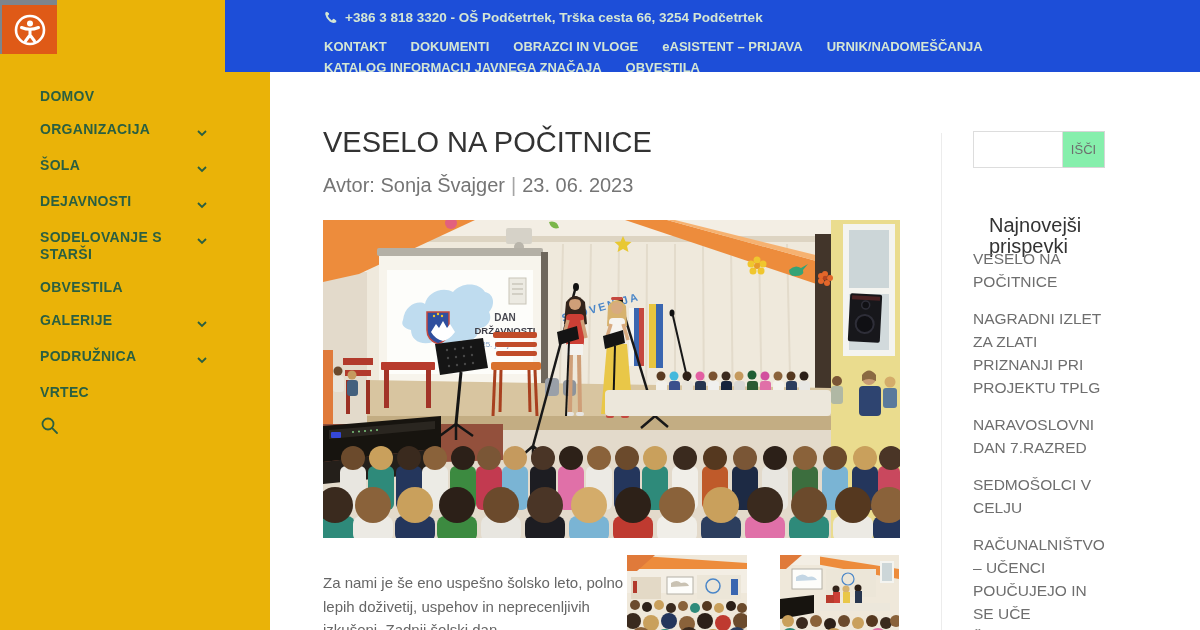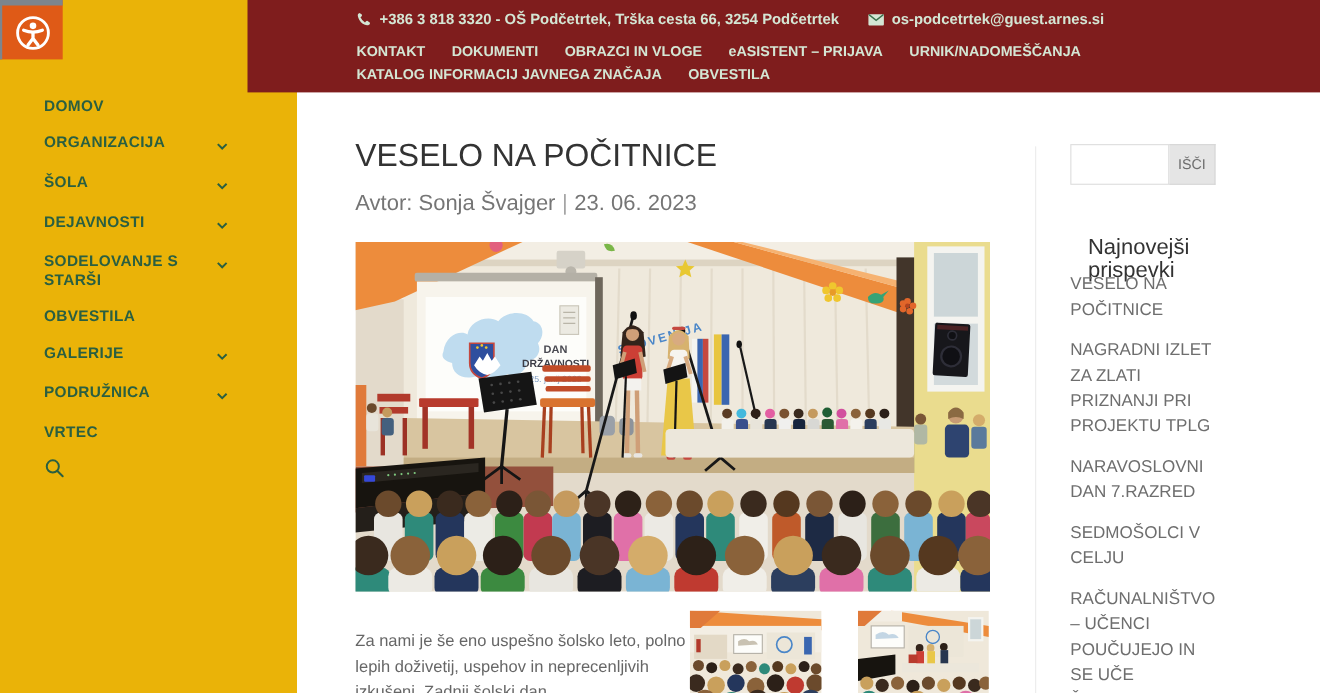--- a/index.html
+++ b/index.html
@@ -11,21 +11,21 @@
   .a11y-btn{position:absolute;left:0;top:0;width:57px;height:54px;background:#df5a17;
             border-top:5px solid #7d858d;border-left:2px solid #7d858d;
             display:flex;align-items:center;justify-content:center;cursor:pointer;}
   .nav{position:absolute;left:40px;top:88px;width:168px;display:flex;flex-direction:column;gap:16px;}
   .nav-item{display:flex;justify-content:space-between;align-items:flex-start;
             color:#2a5f41;font-size:14px;font-weight:bold;letter-spacing:.3px;line-height:17px;cursor:pointer;}
   .nav-item .chev{margin-top:3px;flex:0 0 auto;}
   .side-search{position:absolute;left:40px;top:416px;width:20px;height:20px;cursor:pointer;color:#2a5f41;}
 
   
-  .topbar{position:absolute;left:225px;top:0;width:975px;height:84px;background:#7f1d1d;
+  .topbar{position:absolute;left:225px;top:0;width:975px;height:72px;background:#1d4ed8;
           padding:7px 0 0 99px;color:#d4e6d4;}
   .tb-row{display:flex;align-items:center;white-space:nowrap;}
   .tb-row1{font-size:13.5px;font-weight:600;height:21px;}
   .tb-row1 .mail{margin-left:26px;display:flex;align-items:center;}
   .tb-ico{margin-right:7px;display:inline-flex;}
   .tb-links{height:21px;font-size:13px;font-weight:600;gap:24px;}
   .tb-links a{color:#d4e6d4;text-decoration:none;cursor:pointer;margin-top:16px;}
   .tb-row1 a{color:#d4e6d4;text-decoration:none;}
 
   
@@ -37,21 +37,21 @@
   .para{position:absolute;left:323px;top:556px;width:303px;font-size:15px;line-height:23.5px;color:#666;}
   .thumb{position:absolute;top:555px;height:80px;overflow:hidden;cursor:pointer;}
   .thumb svg{display:block;}
   .thumb1{left:627px;width:120px;}
   .thumb2{left:780px;width:119px;}
 
   
   .divider{position:absolute;left:941px;top:133px;width:1px;height:497px;background:#ececec;}
   .search-box{position:absolute;left:973px;top:131px;display:flex;}
   .search-input{width:90px;height:37px;border:1px solid #ddd;background:#fff;padding:0 8px;font-size:14px;color:#333;outline:none;}
-  .search-btn{width:42px;height:37px;border:1px solid #d6d6d6;border-left:none;background:#e5e5e5;
+  .search-btn{width:42px;height:37px;border:1px solid #d6d6d6;border-left:none;background:#86efac;
               color:#6e6e6e;font-size:13px;text-transform:uppercase;cursor:pointer;}
   .widget-h{position:absolute;left:973px;top:199px;width:150px;margin:16px;
             font-size:20px;line-height:21px;font-weight:500;color:#333;}
   .posts{position:absolute;left:973px;top:247px;width:136px;display:flex;flex-direction:column;gap:14px;}
   .posts a{font-size:15.5px;line-height:23px;color:#6e6e6e;text-decoration:none;cursor:pointer;display:block;}
 </style>
 </head>
 <body>
 
 <div class="page">
@@ -123,29 +123,20 @@
   </div>
 
   <header class="topbar">
     <div class="tb-row tb-row1">
       <span class="tb-ico">
         <svg width="14" height="15" viewBox="0 0 17 17">
             <path d="M3.5,1.5 Q1,2 1.5,4.5 Q2.6,10 7,13.5 Q10.2,15.6 13,15 Q15.6,14.4 15,12.3 L12.4,10.3 Q11.4,9.8 10.4,10.9 L9.5,12 Q6,10 4.5,6.4 L5.6,5.4 Q6.6,4.4 6,3.3 Z" fill="#d4e6d4"></path>
           </svg>
       </span>
       <a href="#">+386 3 818 3320 - OŠ Podčetrtek, Trška cesta 66, 3254 Podčetrtek</a>
-      <span class="mail">
-        <span class="tb-ico">
-          <svg width="15" height="12" viewBox="0 0 16 12">
-              <rect x="0.5" y="0.5" width="15" height="11" rx="1" fill="#d4e6d4"></rect>
-              <polyline points="1,1 8,6.5 15,1" fill="none" stroke="#3b714c" stroke-width="1.3"></polyline>
-            </svg>
-        </span>
-        <a href="#">os-podcetrtek@guest.arnes.si</a>
-      </span>
     </div>
     <div class="tb-row tb-links">
       <a href="#">KONTAKT</a>
       <a href="#">DOKUMENTI</a>
       <a href="#">OBRAZCI IN VLOGE</a>
       <a href="#">eASISTENT – PRIJAVA</a>
       <a href="#">URNIK/NADOMEŠČANJA</a>
     </div>
     <div class="tb-row tb-links">
       <a href="#">KATALOG INFORMACIJ JAVNEGA ZNAČAJA</a>

